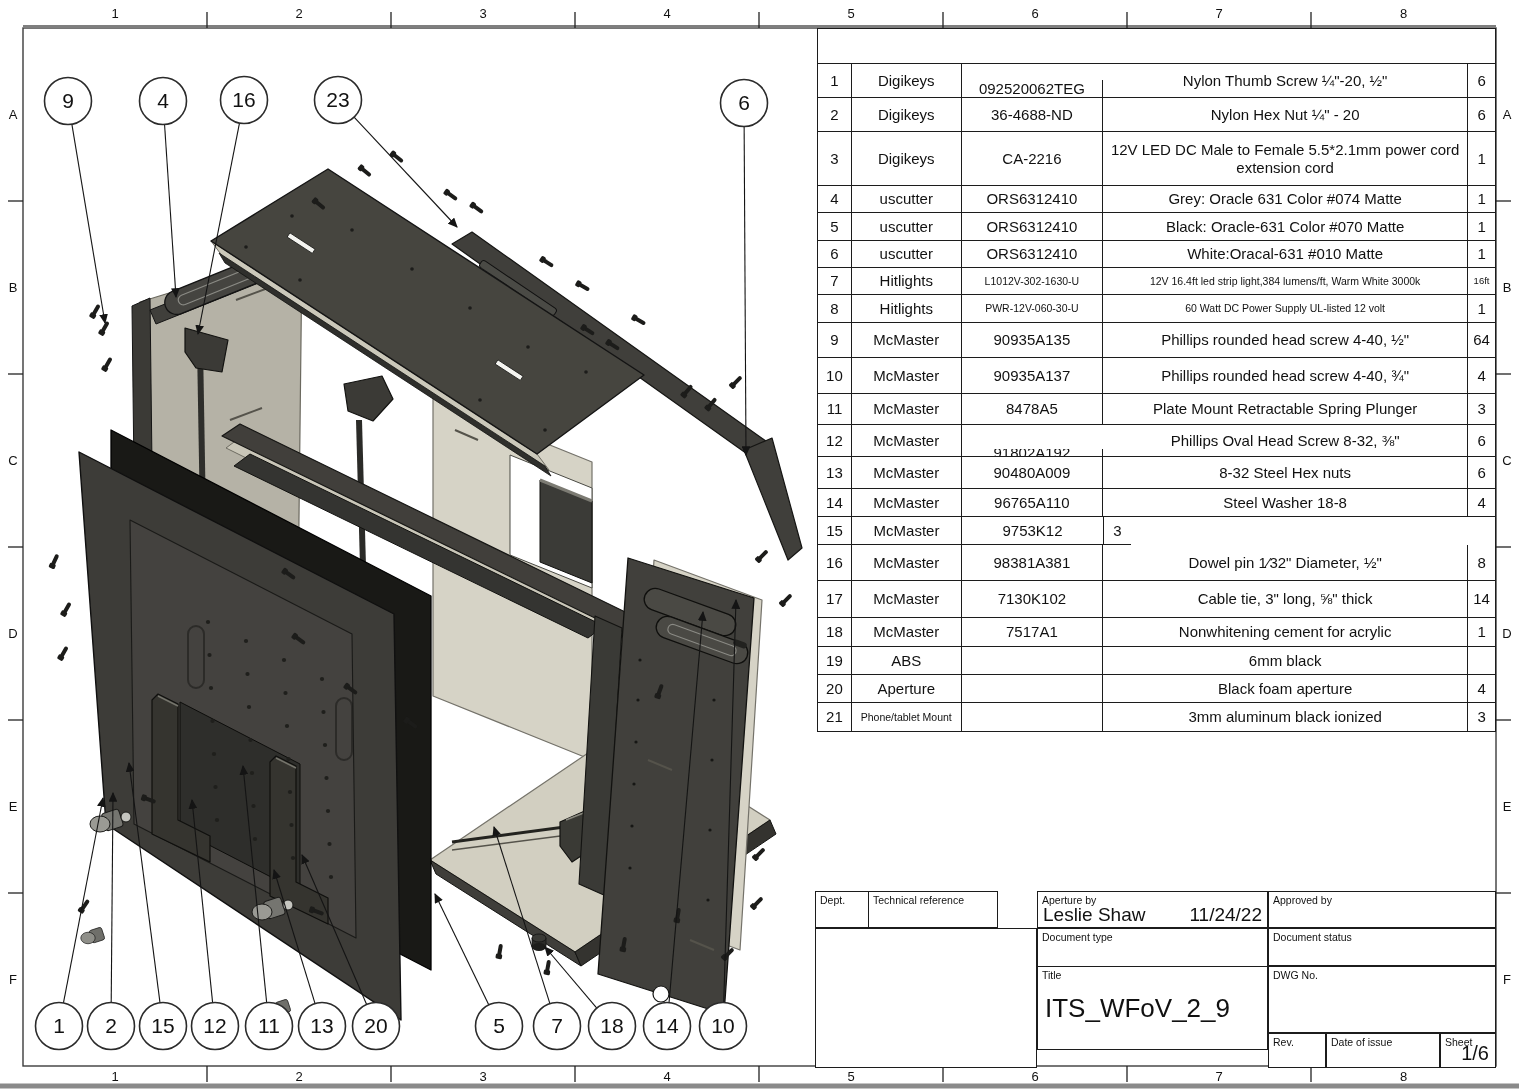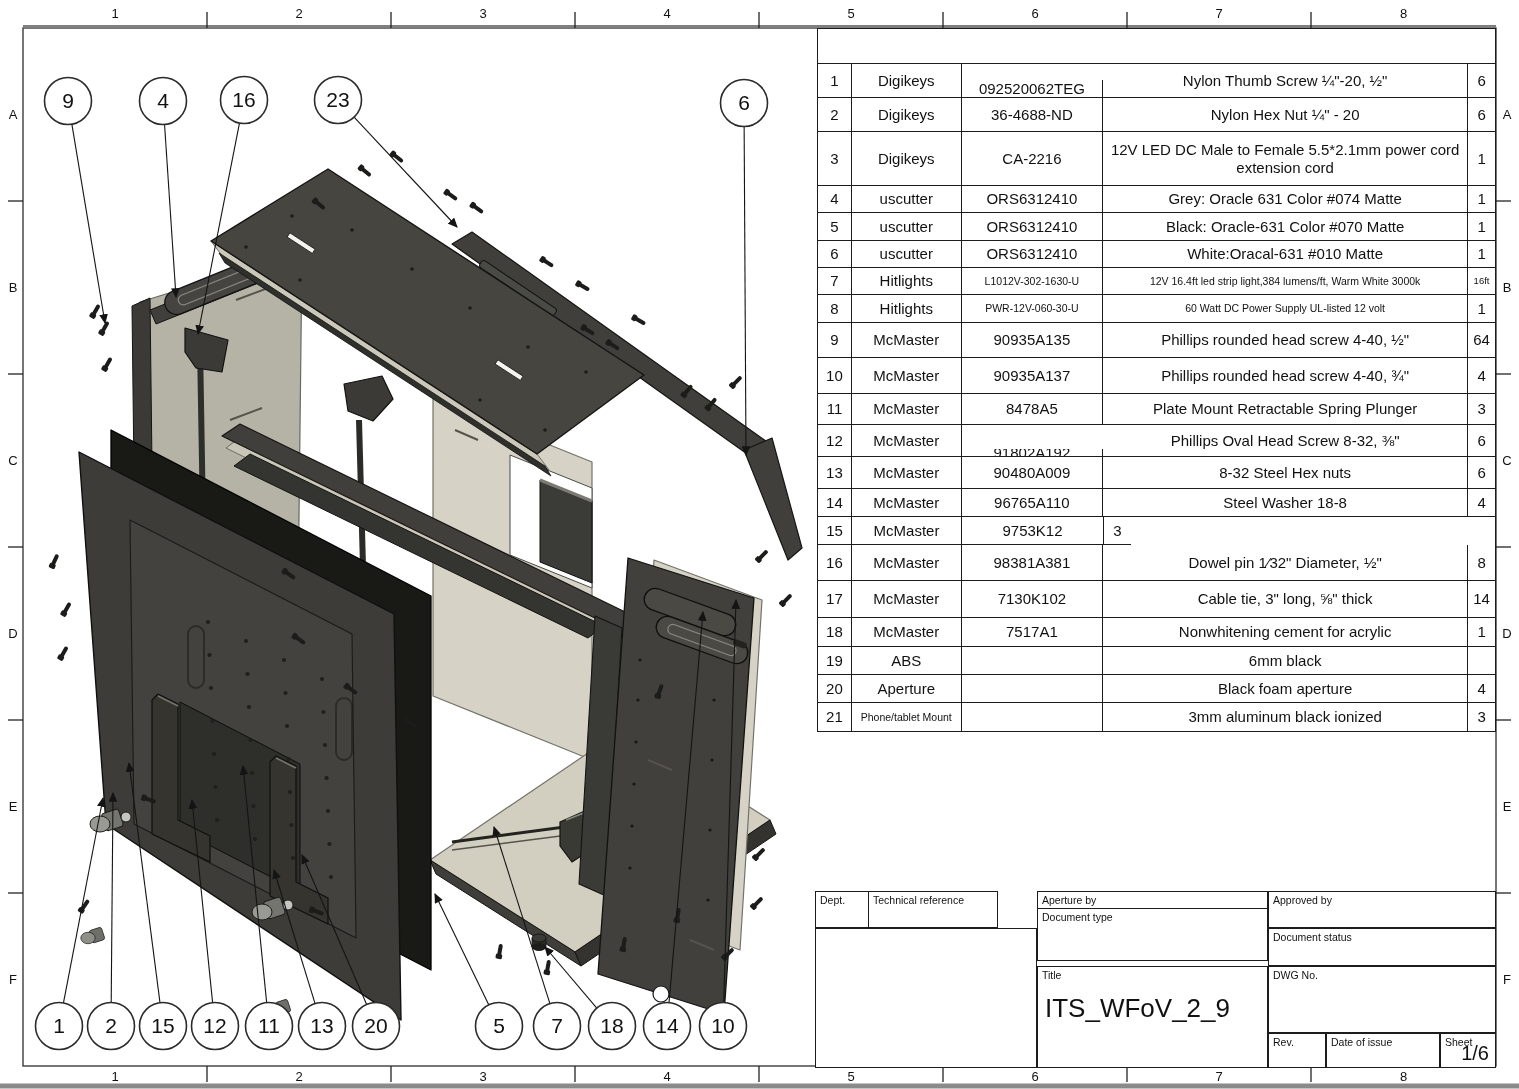--- a/index.html
+++ b/index.html
@@ -684,27 +684,27 @@
   </div>
   <div class="tb-cell" style="left:1037px;top:891px;width:231px;height:37px;">
     <span class="tb-label">Aperture by</span>
     <span class="tb-big" style="left:5px;bottom:1px;">Leslie Shaw</span>
     <span class="tb-big" style="right:5px;bottom:1px;">11/24/22</span>
   </div>
   <div class="tb-cell" style="left:1268px;top:891px;width:228px;height:37px;">
     <span class="tb-label">Approved by</span>
   </div>
   <div class="tb-cell" style="left:815px;top:928px;width:222px;height:140px;"></div>
-  <div class="tb-cell" style="left:1037px;top:908px;width:231px;height:53px;">
+  <div class="tb-cell" style="left:1037px;top:928px;width:231px;height:53px;">
     <span class="tb-label">Document type</span>
   </div>
   <div class="tb-cell" style="left:1268px;top:928px;width:228px;height:38px;">
     <span class="tb-label">Document status</span>
   </div>
-  <div class="tb-cell" style="left:1037px;top:966px;width:231px;height:102px;">
+  <div class="tb-cell" style="left:1037px;top:966px;width:231px;height:84px;">
     <span class="tb-label">Title</span>
     <span class="tb-title">ITS_WFoV_2_9</span>
   </div>
   <div class="tb-cell" style="left:1268px;top:966px;width:228px;height:67px;">
     <span class="tb-label">DWG No.</span>
   </div>
   <div class="tb-cell" style="left:1268px;top:1033px;width:58px;height:35px;">
     <span class="tb-label">Rev.</span>
   </div>
   <div class="tb-cell" style="left:1326px;top:1033px;width:114px;height:35px;">

